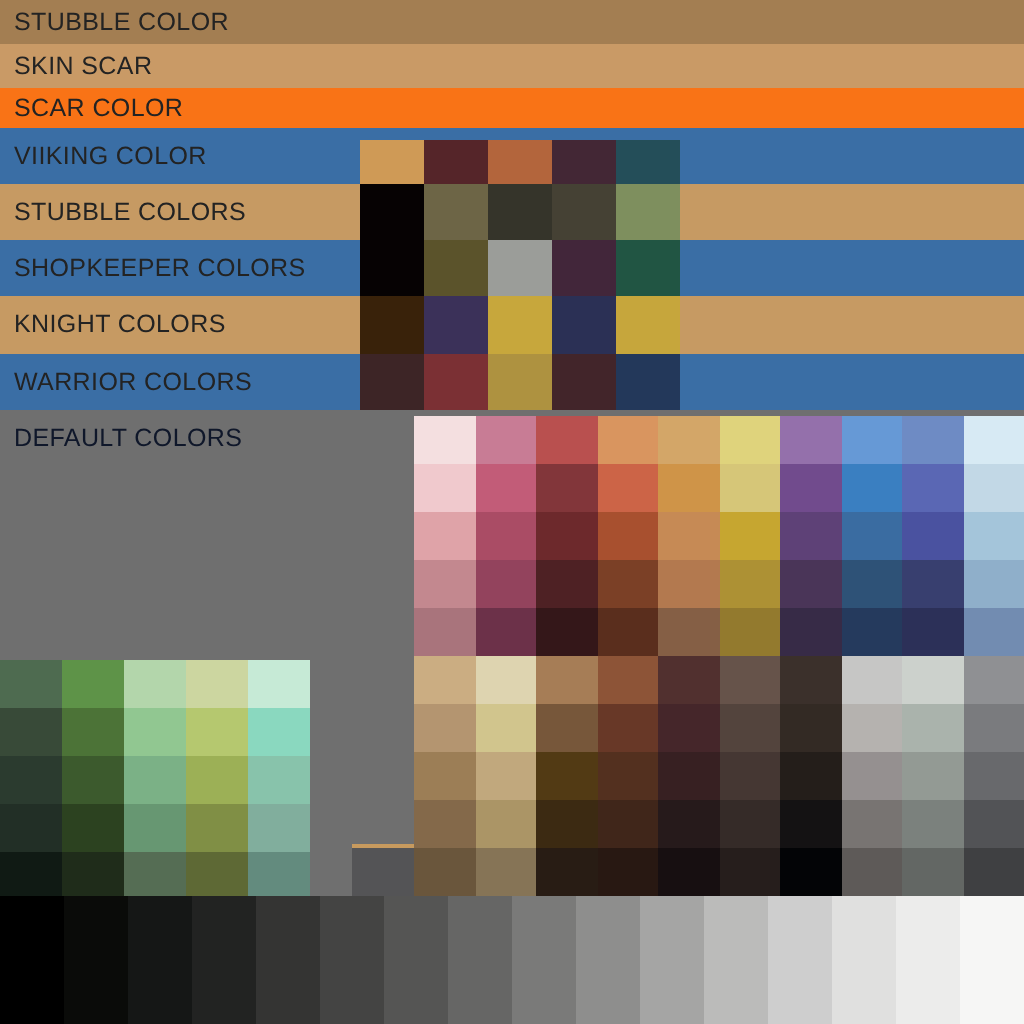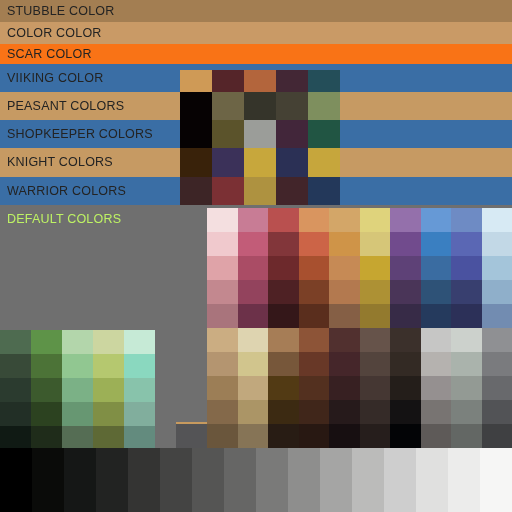--- a/index.html
+++ b/index.html
@@ -47,21 +47,21 @@
   .default-area {
     position: absolute;
     left: 0;
     width: 512px;
     background: #6f6f6f;
   }
   .default-label {
     position: absolute;
     left: 7px;
     font-size: 12.5px;
-    color: #bef264;
+    color: #0f172a;
     letter-spacing: 0.2px;
     line-height: 1;
     white-space: nowrap;
   }
 
   
   .mini-panel {
     position: absolute;
     background: #545456;
     border-top: 2px solid #c79a5e;
@@ -79,21 +79,21 @@
 </head>
 <body>
 
 <div id="app">
 
   <div id="bands-host">
       <div class="band" style="top: 0px; height: 22px; background: rgb(163, 126, 82);">
         <div class="band-label">STUBBLE COLOR</div>
       </div>
       <div class="band" style="top: 22px; height: 22px; background: rgb(201, 154, 102);">
-        <div class="band-label">COLOR COLOR</div>
+        <div class="band-label">SKIN SCAR</div>
       </div>
       <div class="band" style="top: 44px; height: 20px; background: #f97316;">
         <div class="band-label">SCAR COLOR</div>
       </div>
     </div>
 
   <div id="accent-host">
       <div class="swatch" style="left: 180px; top: 64px; width: 32px; height: 6px; background: rgb(158, 79, 79);"></div>
       <div class="swatch" style="left: 212px; top: 64px; width: 32px; height: 6px; background: rgb(63, 74, 60);"></div>
       <div class="swatch" style="left: 244px; top: 64px; width: 32px; height: 6px; background: rgb(158, 79, 79);"></div>
@@ -110,21 +110,21 @@
   <div id="rows-host">
       <div class="band" style="top: 64px; height: 28px; background: rgb(58, 110, 165); z-index: 1;">
         <div class="band-label">VIIKING COLOR</div>
       </div>
       <div class="swatch" style="left: 180px; top: 70px; width: 32px; height: 22px; background: rgb(207, 154, 86); z-index: 2;"></div>
       <div class="swatch" style="left: 212px; top: 70px; width: 32px; height: 22px; background: rgb(85, 37, 41); z-index: 2;"></div>
       <div class="swatch" style="left: 244px; top: 70px; width: 32px; height: 22px; background: rgb(179, 101, 60); z-index: 2;"></div>
       <div class="swatch" style="left: 276px; top: 70px; width: 32px; height: 22px; background: rgb(67, 39, 53); z-index: 2;"></div>
       <div class="swatch" style="left: 308px; top: 70px; width: 32px; height: 22px; background: rgb(36, 78, 89); z-index: 2;"></div>
       <div class="band" style="top: 92px; height: 28px; background: rgb(198, 154, 99); z-index: 1;">
-        <div class="band-label">PEASANT COLORS</div>
+        <div class="band-label">STUBBLE COLORS</div>
       </div>
       <div class="swatch" style="left: 180px; top: 92px; width: 32px; height: 28px; background: rgb(6, 2, 3); z-index: 2;"></div>
       <div class="swatch" style="left: 212px; top: 92px; width: 32px; height: 28px; background: rgb(109, 101, 70); z-index: 2;"></div>
       <div class="swatch" style="left: 244px; top: 92px; width: 32px; height: 28px; background: rgb(53, 52, 42); z-index: 2;"></div>
       <div class="swatch" style="left: 276px; top: 92px; width: 32px; height: 28px; background: rgb(69, 65, 52); z-index: 2;"></div>
       <div class="swatch" style="left: 308px; top: 92px; width: 32px; height: 28px; background: rgb(126, 143, 94); z-index: 2;"></div>
       <div class="band" style="top: 120px; height: 28px; background: rgb(58, 110, 165); z-index: 1;">
         <div class="band-label">SHOPKEEPER COLORS</div>
       </div>
       <div class="swatch" style="left: 180px; top: 120px; width: 32px; height: 28px; background: rgb(6, 2, 3); z-index: 2;"></div>

